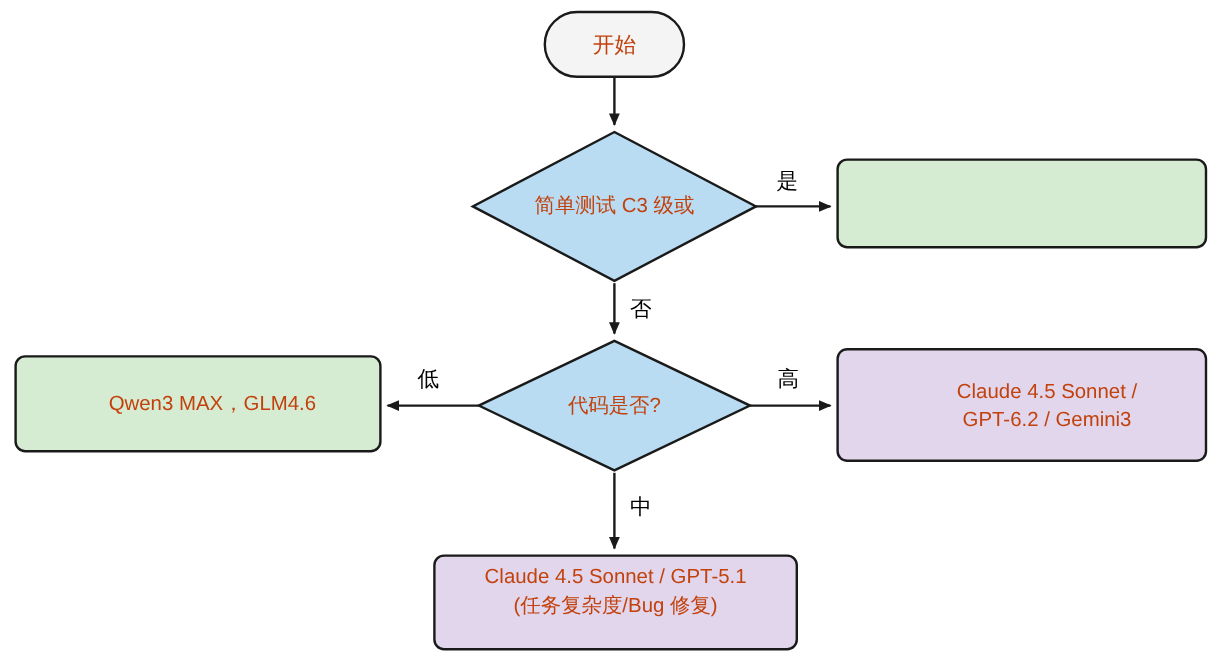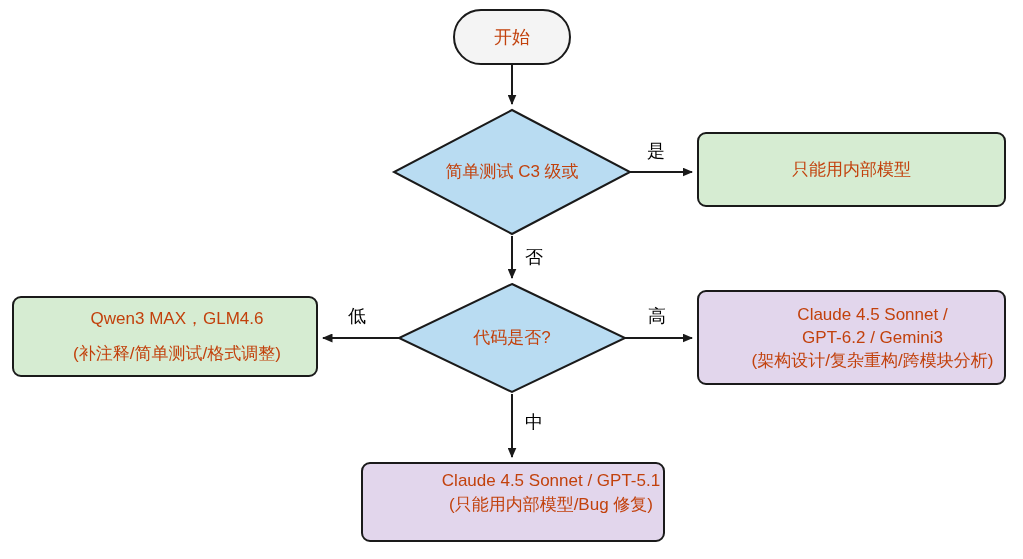--- a/index.html
+++ b/index.html
@@ -75,41 +75,38 @@
 
   <div class="node-label start-label" style="left:454px; top:10px; width:116px; height:54px;">
     <span>开始</span>
   </div>
 
   <div class="node-label" style="left:394px; top:110px; width:236px; height:124px;">
     <span>简单测试 C3 级或</span>
   </div>
 
   <div class="node-label" style="left:698px; top:133px; width:307px; height:73px;">
-    <span>只能用内部模型</span>
   </div>
 
   <div class="node-label" style="left:399px; top:284px; width:226px; height:108px;">
     <span>代码是否?</span>
   </div>
 
   <div class="node-label" style="left:13px; top:297px; width:328px; height:79px;gap:11px;">
     <span>Qwen3 MAX，GLM4.6</span>
-    <span>(补注释/简单测试/格式调整)</span>
   </div>
 
   <div class="node-label" style="left:698px; top:291px; width:307px; height:93px; line-height:23px;padding-left:21px;">
     <span>Claude 4.5 Sonnet /</span>
     <span>GPT-6.2 / Gemini3</span>
-    <span>(架构设计/复杂重构/跨模块分析)</span>
   </div>
 
-  <div class="node-label" style="left:362px; top:463px; width:302px; height:60px;padding-left:38px;">
+  <div class="node-label" style="left:362px; top:463px; width:302px; height:60px;">
     <span>Claude 4.5 Sonnet / GPT-5.1</span>
-    <span>(只能用内部模型/Bug 修复)</span>
+    <span>(任务复杂度/Bug 修复)</span>
   </div>
 
   <div class="edge-label" style="left:656px; top:151px;">是</div>
   <div class="edge-label" style="left:534px; top:257px;">否</div>
   <div class="edge-label" style="left:357px; top:316px;">低</div>
   <div class="edge-label" style="left:657px; top:316px;">高</div>
   <div class="edge-label" style="left:534px; top:422px;">中</div>
 
 </div>
 

